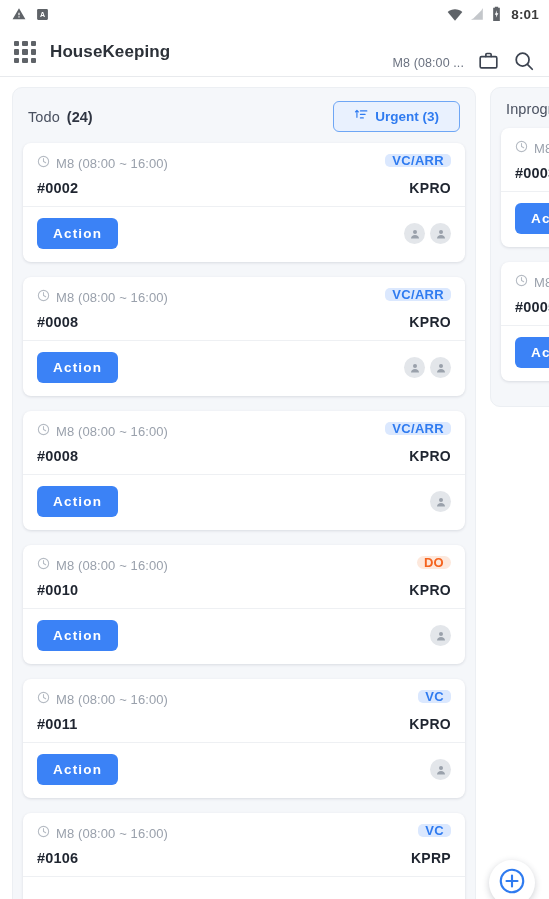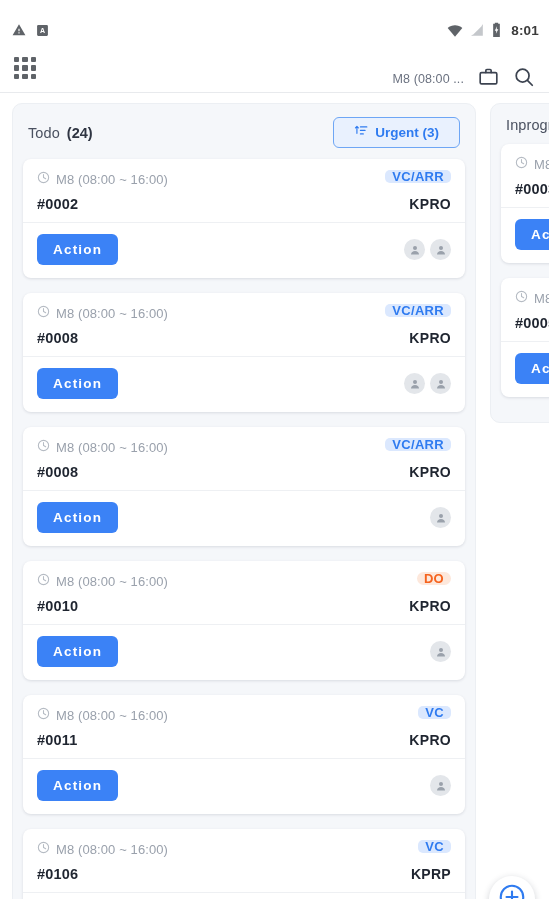--- a/index.html
+++ b/index.html
@@ -13,21 +13,20 @@
   }
 
   
   .statusbar {
     height: 28px;
     background: #ffffff;
     display: flex;
     align-items: center;
     padding: 0 10px 0 12px;
     position: relative;
-    margin-top: 16px;
   }
   .sb-left { display: flex; align-items: center; gap: 10px; }
   .sb-right { margin-left: auto; display: flex; align-items: center; gap: 7px; }
   .sb-time {
     font-size: 13.5px;
     font-weight: 700;
     color: #3b3b3b;
     letter-spacing: .2px;
     margin-left: 2px;
   }
@@ -257,20 +256,21 @@
     <i></i>
       <i></i>
       <i></i>
       <i></i>
       <i></i>
       <i></i>
       <i></i>
       <i></i>
       <i></i>
   </div>
+  <div class="app-title">HouseKeeping</div>
   <div class="appbar-right">
     <span class="shift-label">M8 (08:00 ...</span>
     <span>
       <svg width="21" height="21" viewBox="0 0 24 24" fill="none" stroke="#3c4350" stroke-width="1.9" stroke-linecap="round" stroke-linejoin="round">
           <rect x="2.5" y="7.5" width="19" height="13" rx="1.6"></rect>
           <path d="M9 7.5V5.2c0-.6.5-1.2 1.2-1.2h3.6c.7 0 1.2.6 1.2 1.2v2.3"></path>
         </svg>
     </span>
     <span>
       <svg width="22" height="22" viewBox="0 0 24 24" fill="none" stroke="#3c4350" stroke-width="1.9" stroke-linecap="round">

